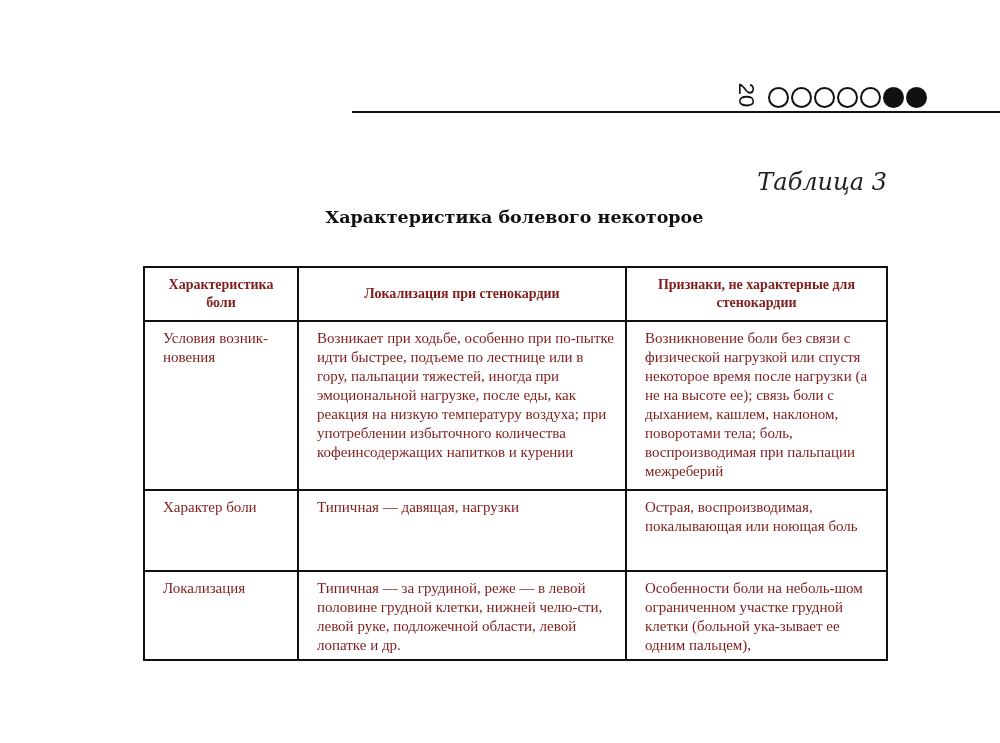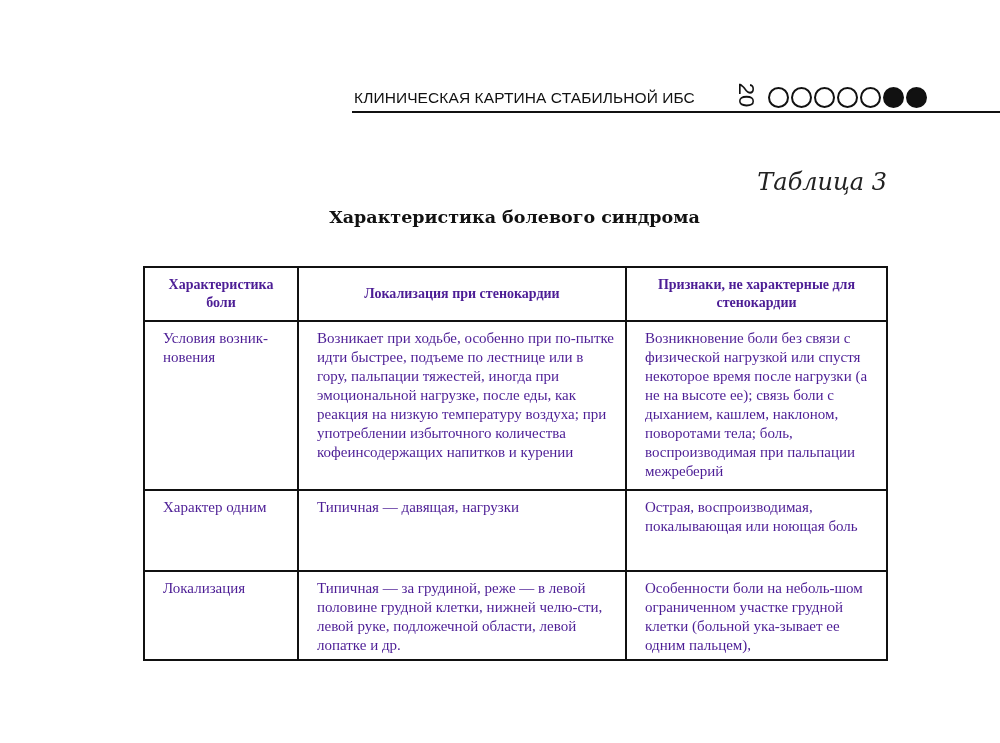--- a/index.html
+++ b/index.html
@@ -29,54 +29,53 @@
     position: absolute; right: 113px; top: 168px;
     font-family: "DejaVu Serif", "Liberation Serif", serif; font-style: italic; font-size: 24px; color: #222;
   }
   .table-title {
     position: absolute; left: 143px; width: 743px; top: 206px; text-align: center;
     font-family: "DejaVu Serif", "Liberation Serif", serif; font-weight: bold; font-size: 17.5px; line-height: 23px; color: #111;
   }
   table.main {
     position: absolute; left: 143px; top: 266px; width: 743px;
     border-collapse: collapse; table-layout: fixed;
-    font-family: "Liberation Serif", "DejaVu Serif", serif; font-size: 15px; line-height: 19px; color: #4c1d95; border-radius: 17px;
+    font-family: "Liberation Serif", "DejaVu Serif", serif; font-size: 15px; line-height: 19px; color: #7f1d1d; border-radius: 17px;
   }
   table.main th, table.main td { border: 2px solid #111; vertical-align: top; }
   table.main th {
     font-weight: bold; font-size: 14px; line-height: 18px; text-align: center; vertical-align: middle;
     padding: 6px 8px; height: 40px;
   }
   table.main td { padding: 7px 10px 4px 18px; }
   col.c1 { width: 154px; } col.c2 { width: 328px; } col.c3 { width: 261px; }
   .row1 td { height: 156px; }
   .row2 td { height: 68px; }
   .row3 td { height: 75px; }
 </style>
 </head>
 <body>
 
 <div class="running-head">
-  <span class="running-title">КЛИНИЧЕСКАЯ КАРТИНА СТАБИЛЬНОЙ ИБС</span>
   <span class="page-number">20</span>
   <div class="dots">
     <span class="dot"></span>
     <span class="dot"></span>
     <span class="dot"></span>
     <span class="dot"></span>
     <span class="dot"></span>
     <span class="dot filled"></span>
     <span class="dot filled"></span>
   </div>
 </div>
 
 <div class="table-label">Таблица 3</div>
 
 <div class="table-title">
-  <div>Характеристика болевого синдрома</div>
+  <div>Характеристика болевого некоторое</div>
 </div>
 
 <table class="main">
   <colgroup>
       <col class="c1">
       <col class="c2">
       <col class="c3">
     </colgroup>
   <thead>
     <tr>
@@ -85,21 +84,21 @@
       <th>Признаки, не характерные для стенокардии</th>
     </tr>
   </thead>
   <tbody>
     <tr class="row1">
       <td>Условия возник-новения</td>
       <td>Возникает при ходьбе, особенно при по-пытке идти быстрее, подъеме по лестнице или в гору, пальпации тяжестей, иногда при эмоциональной нагрузке, после еды, как реакция на низкую температуру воздуха; при употреблении избыточного количества кофеинсодержащих напитков и курении</td>
       <td>Возникновение боли без связи с физической нагрузкой или спустя некоторое время после нагрузки (а не на высоте ее); связь боли с дыханием, кашлем, наклоном, поворотами тела; боль, воспроизводимая при пальпации межреберий</td>
     </tr>
     <tr class="row2">
-      <td>Характер одним</td>
+      <td>Характер боли</td>
       <td>Типичная — давящая, нагрузки</td>
       <td>Острая, воспроизводимая, покалывающая или ноющая боль</td>
     </tr>
     <tr class="row3">
       <td>Локализация</td>
       <td>Типичная — за грудиной, реже — в левой половине грудной клетки, нижней челю-сти, левой руке, подложечной области, левой лопатке и др.</td>
       <td>Особенности боли на неболь-шом ограниченном участке грудной клетки (больной ука-зывает ее одним пальцем),</td>
     </tr>
   </tbody>
 </table>

